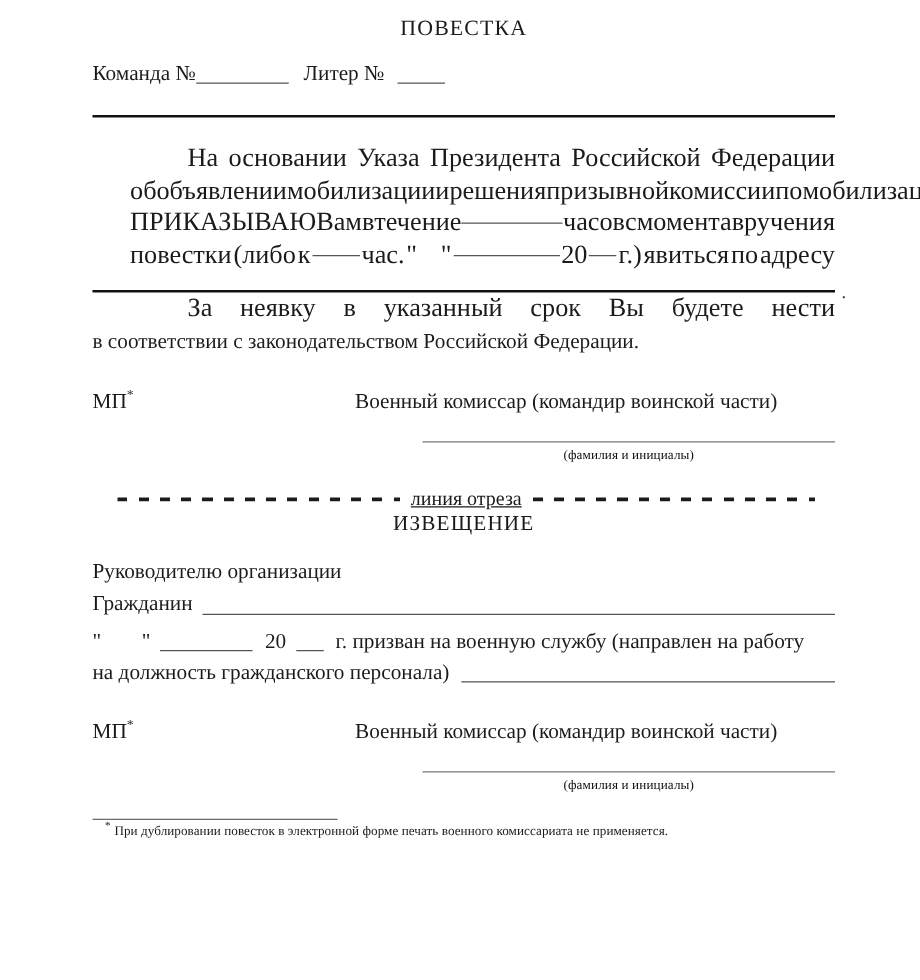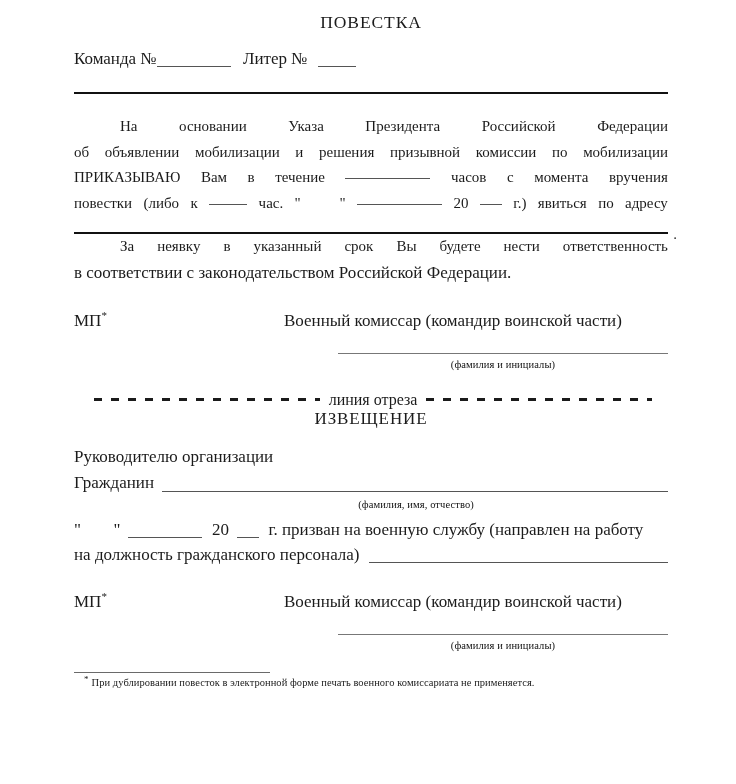--- a/index.html
+++ b/index.html
@@ -56,23 +56,24 @@
     font-size: 17px;
     line-height: 25.5px;
     text-align: justify;
     text-align-last: left;
     margin: 0;
   }
   .para.indent { text-indent: 46px; }
   .justify-line {
     display: flex;
     justify-content: space-between;
-    font-size: 15px;
+    font-size: 21px;
     line-height: 25.5px;
     white-space: nowrap;
+    margin-left: 30px;
   }
 
   
   .blank {
     display: inline-block;
     border-bottom: 1.3px solid #555;
     vertical-align: -3px;
     height: 13px;
   }
   .b-xs { width: 30px; }
@@ -108,20 +109,21 @@
     line-height: 14px;
   }
 
   
   .cutline {
     display: flex;
     align-items: center;
     gap: 9px;
     font-size: 16px;
     white-space: nowrap;
+    text-decoration: underline;
   }
   .cutline .dashes {
     flex: 1 1 auto;
     height: 3px;
     background-image: repeating-linear-gradient(
         to right, #1b1b1b 0 8px, rgba(0,0,0,0) 8px 17px);
   }
   .cutline .dashes.left  { margin-left: 20px; }
   .cutline .dashes.right { margin-right: 16px; }
 
@@ -247,21 +249,20 @@
     <div style="margin-top:0;">
       <div class="justify-line" style="padding-left:46px;">
         <span>За</span>
         <span>неявку</span>
         <span>в</span>
         <span>указанный</span>
         <span>срок</span>
         <span>Вы</span>
         <span>будете</span>
         <span>нести</span>
-        <span>ответственность</span>
       </div>
       <div class="row">
         в соответствии с законодательством Российской Федерации.
       </div>
     </div>
 
     <div class="sig-block" style="margin-top:26px;">
       <div class="mp">
         <span>МП</span><sup>*</sup>
       </div>
@@ -282,21 +283,20 @@
     <div class="section-title" style="">ИЗВЕЩЕНИЕ</div>
 
     <div class="row" style="margin-top:15px;">Руководителю организации</div>
 
     <div style="display:flex; align-items:flex-end; margin-top:1px;">
       <span class="row">Гражданин</span>
       <span style="flex:1 1 auto; margin-left:8px; padding-bottom:3px;">
         <span class="rule-thin" style="display:block; border-bottom-color:#555;"></span>
       </span>
     </div>
-    <div class="caption" style="margin-top:3px; margin-left:90px;">(фамилия, имя, отчество)</div>
 
     <div class="row" style="margin-top:5px;">
       <span>"</span>
       <span style="display:inline-block;width:24px;"></span>
       <span>"</span>
       <span class="blank b-lg" style="margin-left:3px;"></span>
       <span style="margin-left:6px;">20</span>
       <span class="blank b-xs" style="width:22px;margin-left:4px;"></span>
       <span style="margin-left:5px;">г. призван на военную службу (направлен на работу</span>
     </div>

